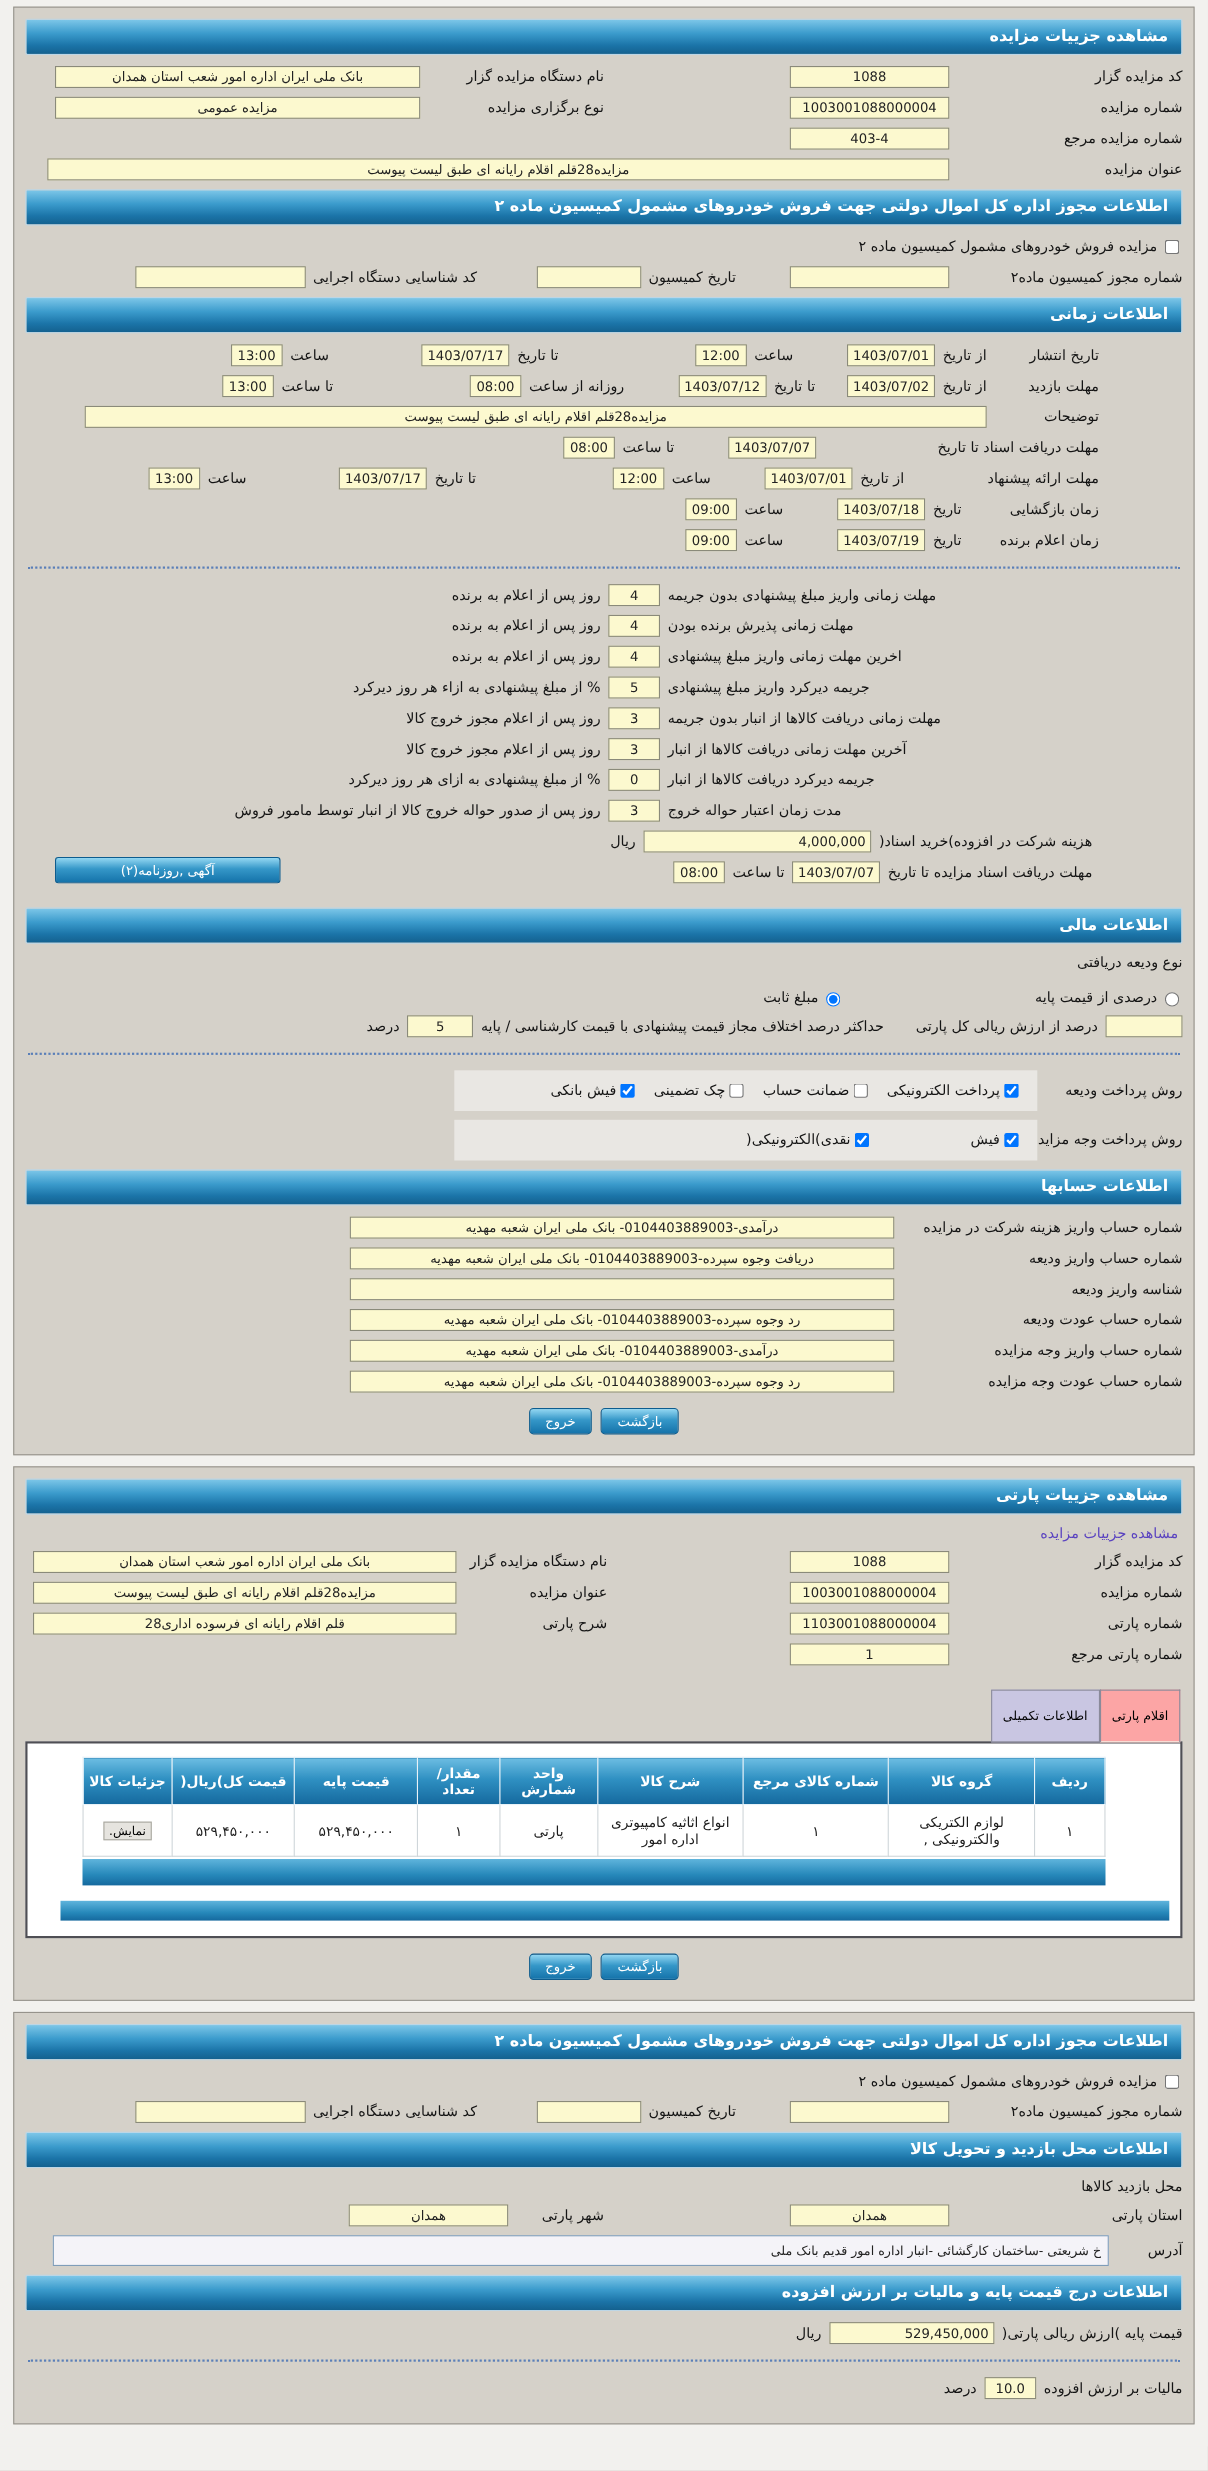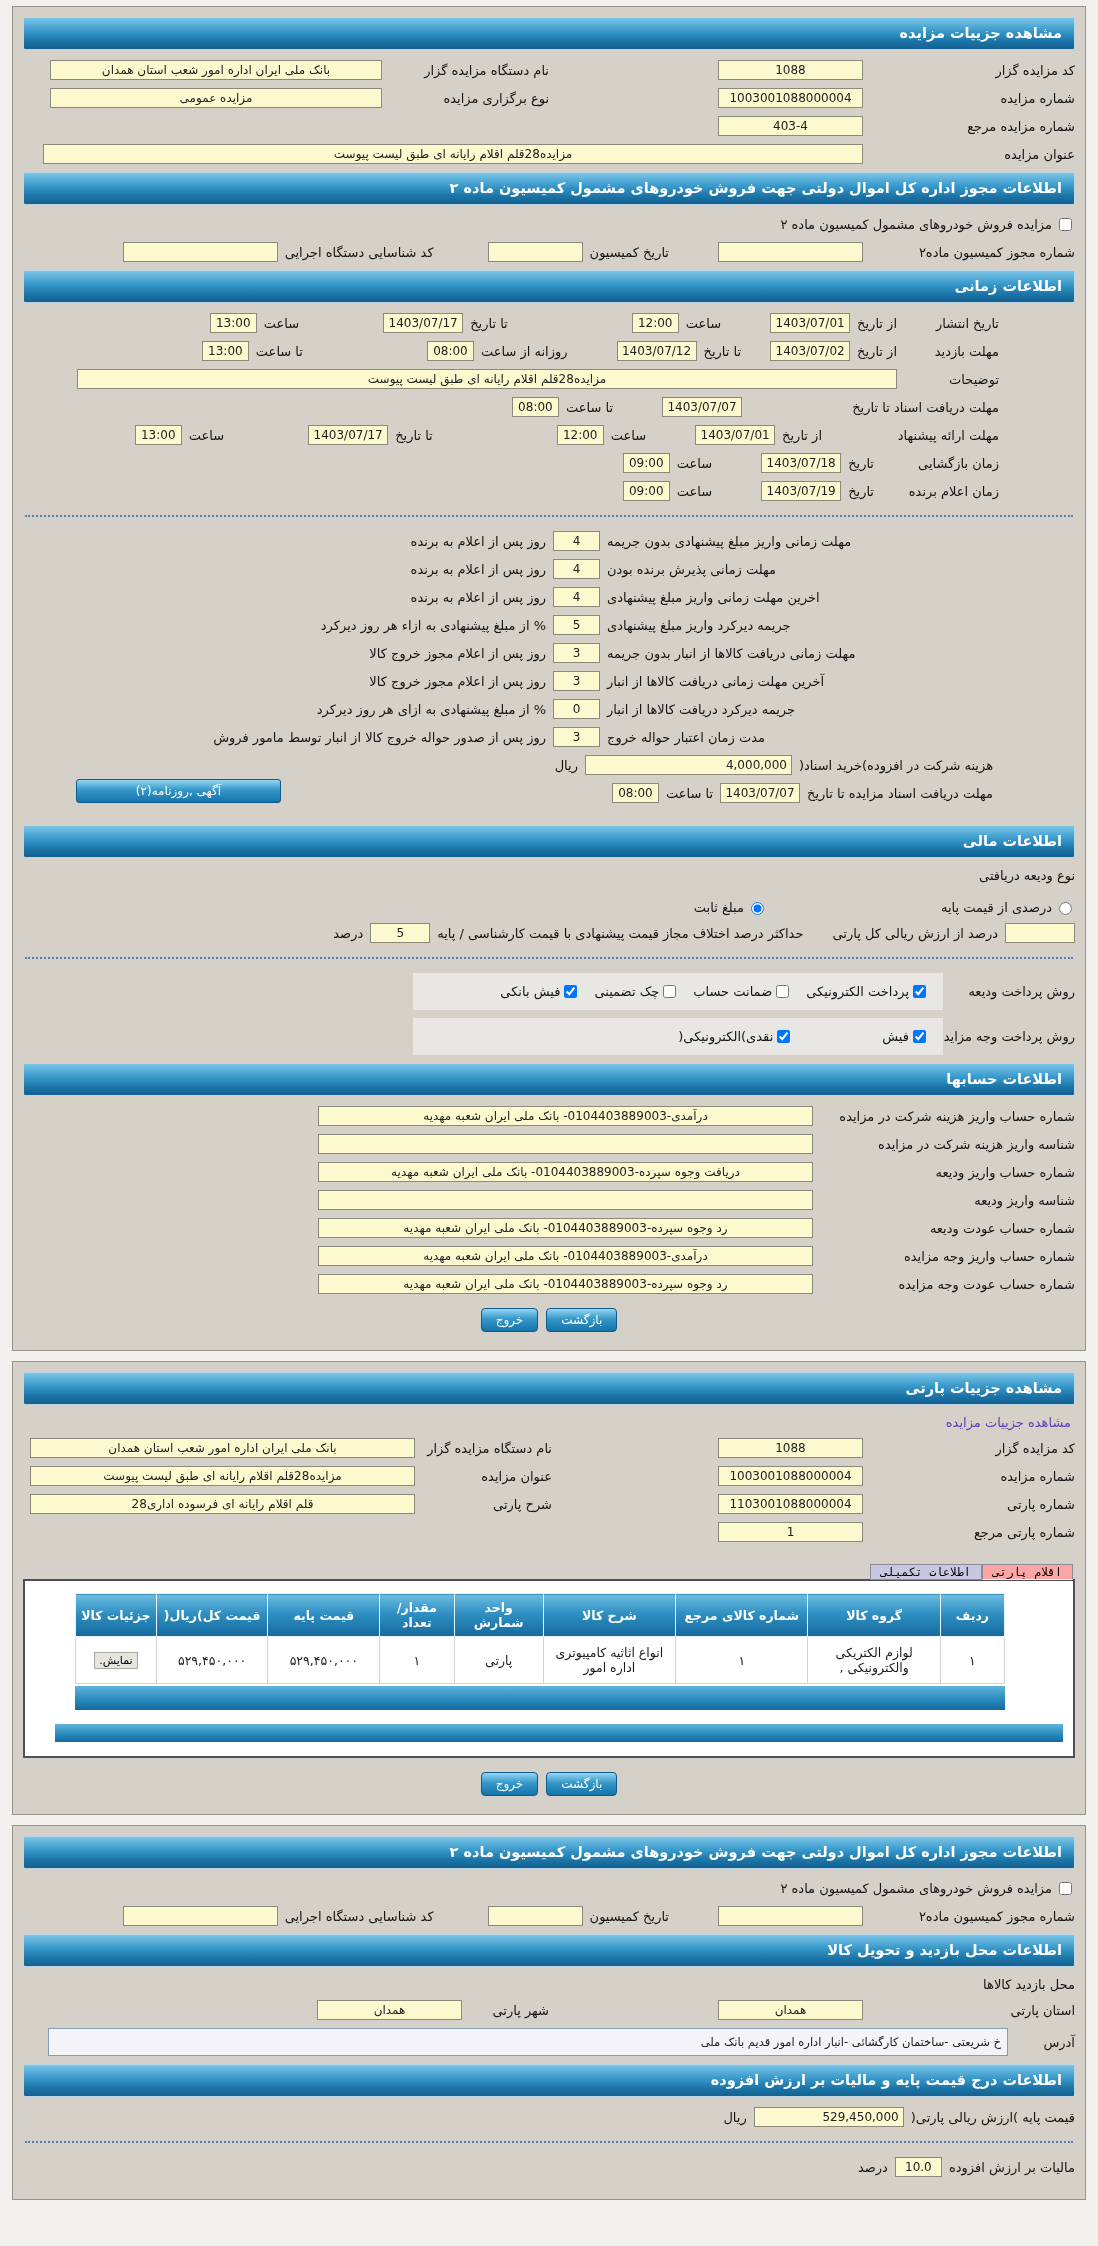--- a/index.html
+++ b/index.html
@@ -29,27 +29,27 @@
   .sp { display:inline-block; flex:0 0 auto; }
   .dots { border-top:2px dotted #5a7fb8; margin:14px 2px; height:0; }
   .timing-row { padding-right:76px; }
   .rrow { padding-right:178px; }
   .rrow .rlbl { width:290px; text-align:left; }
   .docs-row { padding-right:82px; position:relative; }
   .btn { background:linear-gradient(180deg,#93d7f2 0%,#3597c8 45%,#1573aa 100%); color:#fff;
          border:1px solid #0d5c8e; border-radius:4px; padding:4px 14px; font-size:12px;
          font-family:inherit; cursor:pointer; }
   .btn-row { display:flex; justify-content:center; gap:8px; margin:14px 0 4px; }
-  .ad-btn { position:absolute; left:46px; top:-4px; width:205px; border-radius:3px; padding:4px 6px; }
+  .ad-btn { position:absolute; left:20px; top:-4px; width:205px; border-radius:3px; padding:4px 6px; }
   .paybox { background:#e9e7e3; padding:9px 14px; display:flex; align-items:center; width:530px; }
   .paybox > label { display:flex; align-items:center; margin-left:14px; font-size:13px; }
   .paybox input { margin-left:4px; }
   .link { color:#5a43c0; font-size:13px; margin:2px 4px 6px; cursor:pointer; width:max-content; }
   .tabs { display:flex; margin:22px 2px -1px 0; }
-  .tab { font-size:11.5px; padding:0 10px; border:1px solid #8a8a9a; cursor:pointer;font-family:Liberation Mono, monospace; }
+  .tab { font-size:11.5px; padding:16px 10px; border:1px solid #8a8a9a; cursor:pointer; }
   .tab.active { background:#fca5a5; border-bottom-color:#f7f5ea; position:relative; z-index:2; }
   .tab.inactive { background:#c9c6e2; }
   .tbox { border:2px solid #4f4f55; background:#fff; padding:12px 8px 14px 8px; }
   table.items { border-collapse:collapse; width:930px; margin-right:60px; font-size:12.5px; color:#1c1c1c; }
   table.items th { background:linear-gradient(180deg,#6cbde2 0%,#2f90c2 45%,#15699e 100%);
                    color:#fff; font-weight:bold; font-size:12.5px; padding:6px 4px; border:1px solid #e8f2f8; }
   table.items td { background:#fff; text-align:center; padding:8px 4px; border:1px solid #cfd6da; }
   .bluebar1 { height:24px; width:930px; margin:2px 60px 0 0;
               background:linear-gradient(180deg,#5fb4dc 0%,#2688ba 60%,#15699e 100%); }
   .bluebar2 { height:18px; width:1008px; margin:14px 2px 0 0;
@@ -301,24 +301,20 @@
             <span>نقدی)الکترونیکی(</span>
           </label>
       </div>
     </div>
 
     <div class="hbar">اطلاعات حسابها</div>
 
     <div class="fr">
       <span class="lbl" style="width:255px">شماره حساب واریز هزینه شرکت در مزایده</span>
       <input class="yf w480" readonly="" value="درآمدی-0104403889003- بانک ملی ایران شعبه مهدیه" style="">
-    </div>
-    <div class="fr">
-      <span class="lbl" style="width:255px">شناسه واریز هزینه شرکت در مزایده</span>
-      <input class="yf w480" readonly="" style="">
     </div>
     <div class="fr">
       <span class="lbl" style="width:255px">شماره حساب واریز ودیعه</span>
       <input class="yf w480" readonly="" value="دریافت وجوه سپرده-0104403889003- بانک ملی ایران شعبه مهدیه" style="">
     </div>
     <div class="fr">
       <span class="lbl" style="width:255px">شناسه واریز ودیعه</span>
       <input class="yf w480" readonly="" style="">
     </div>
     <div class="fr">

